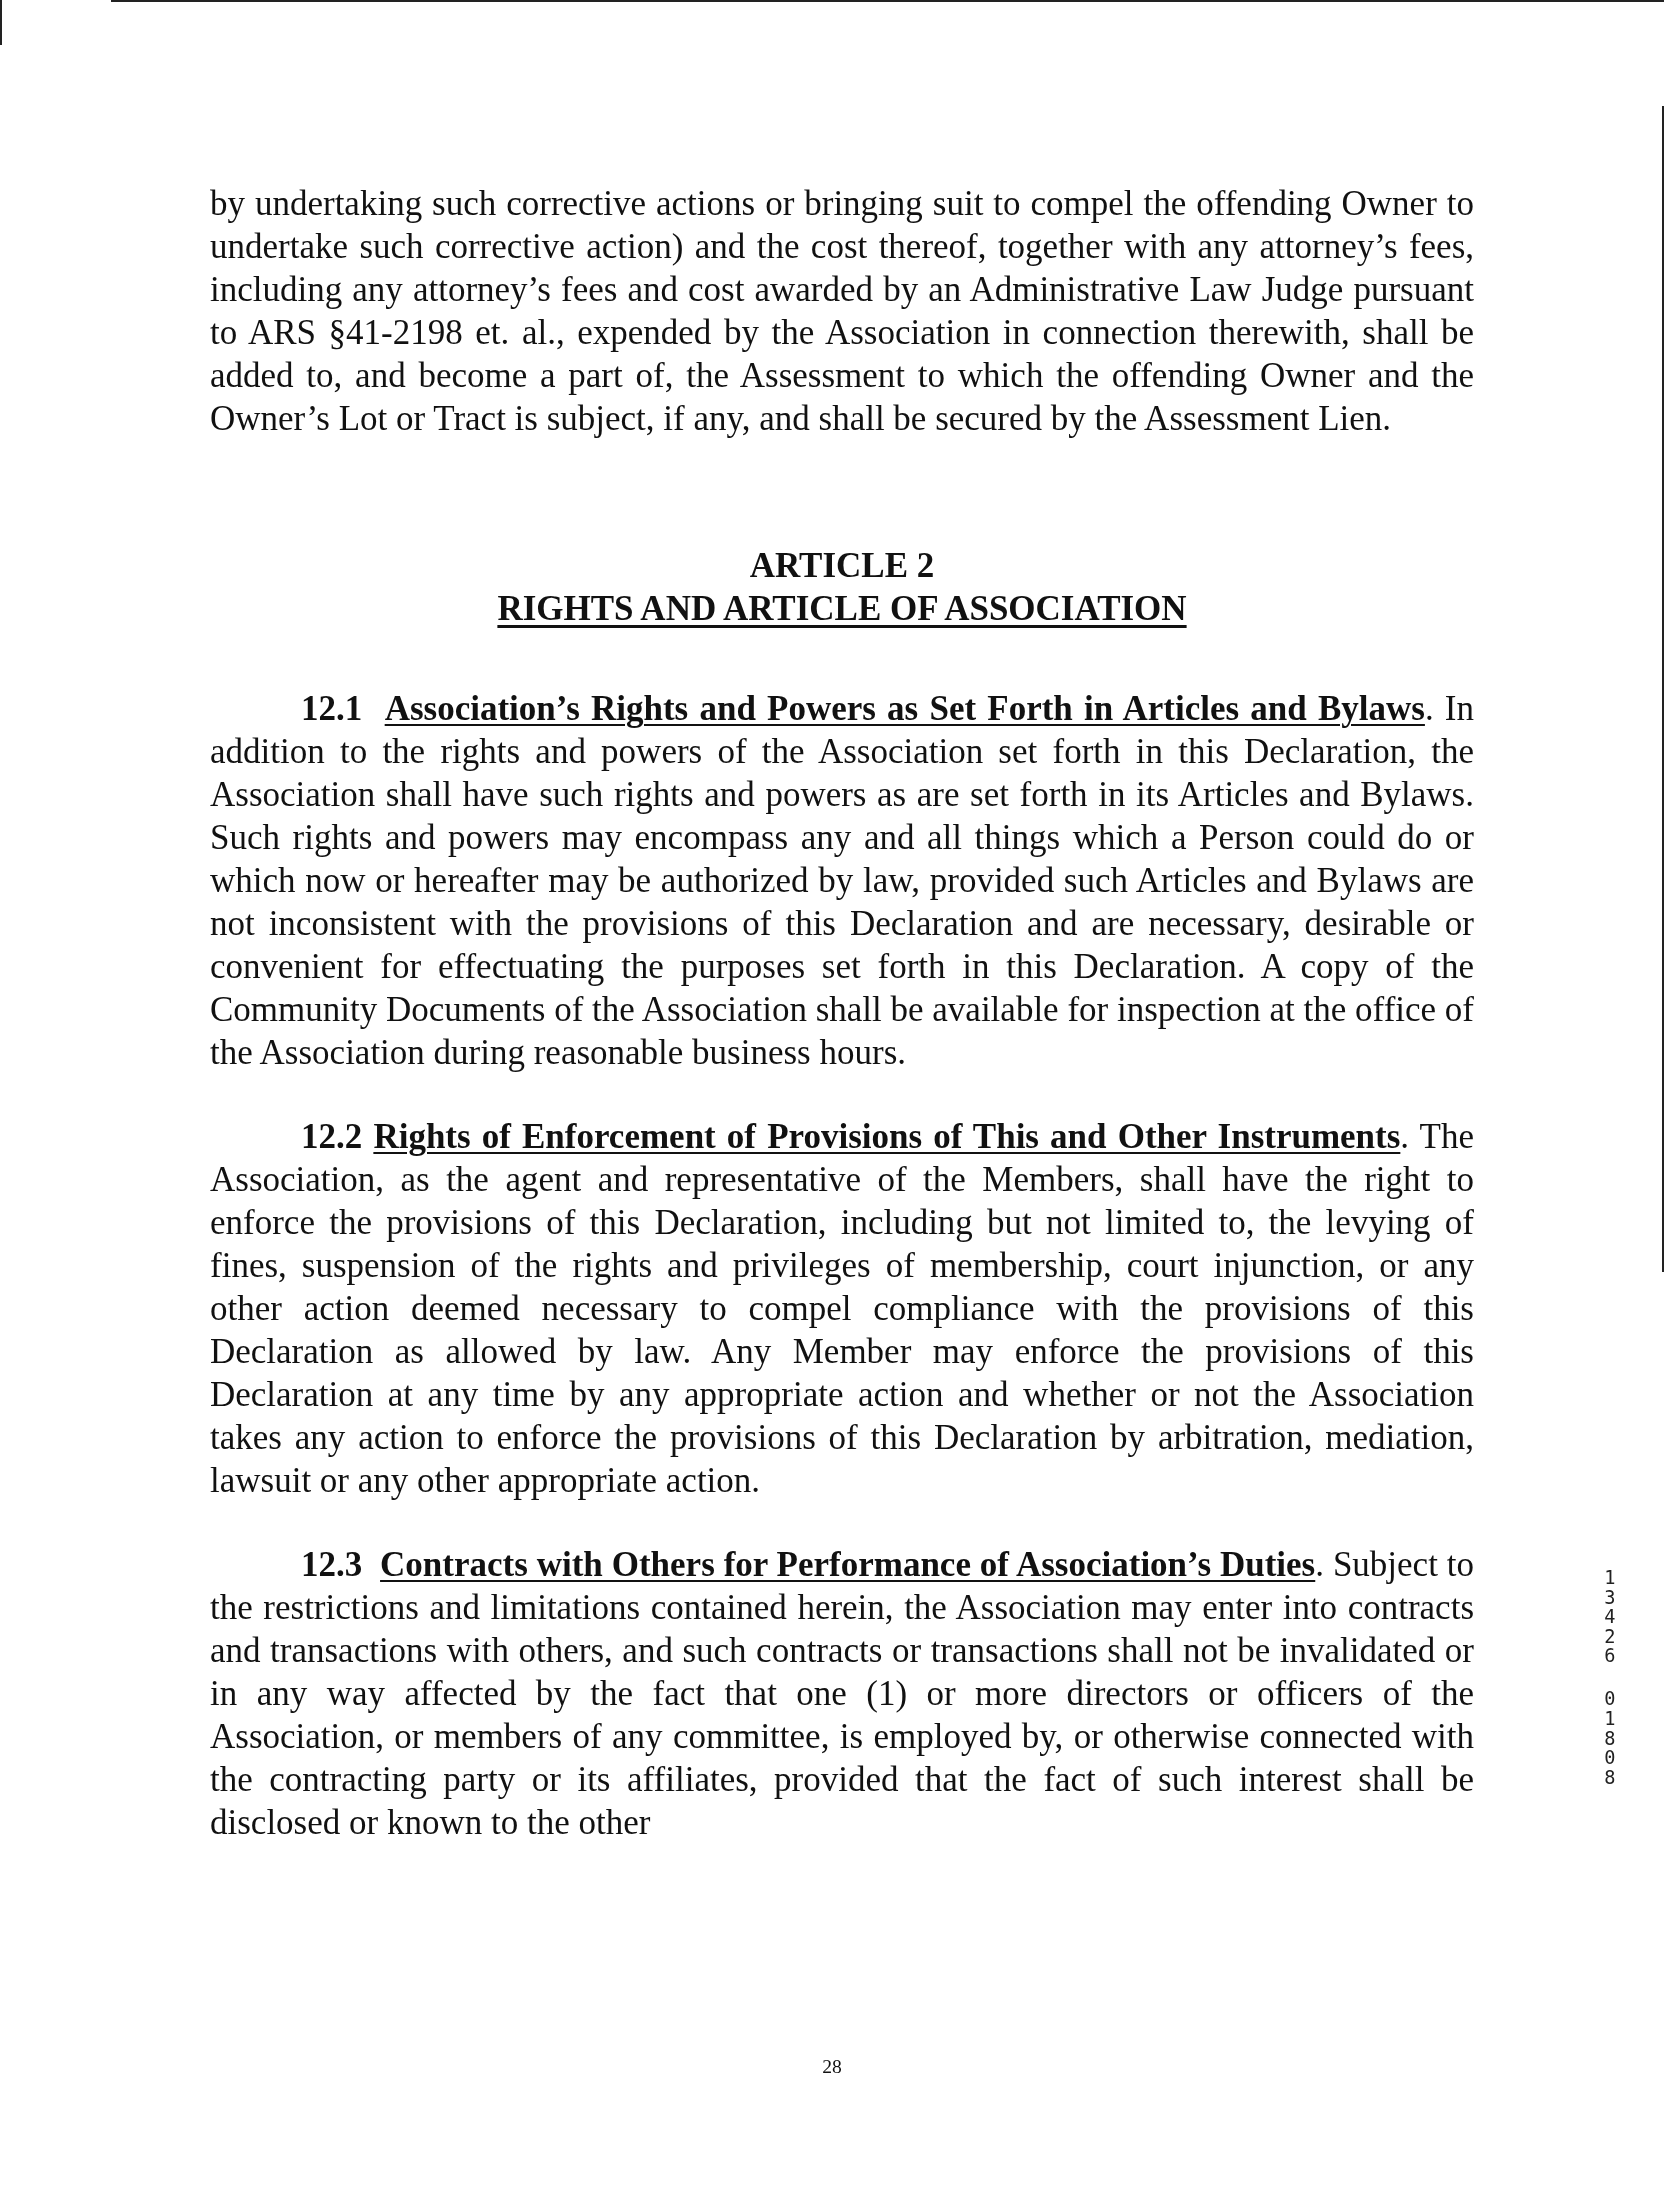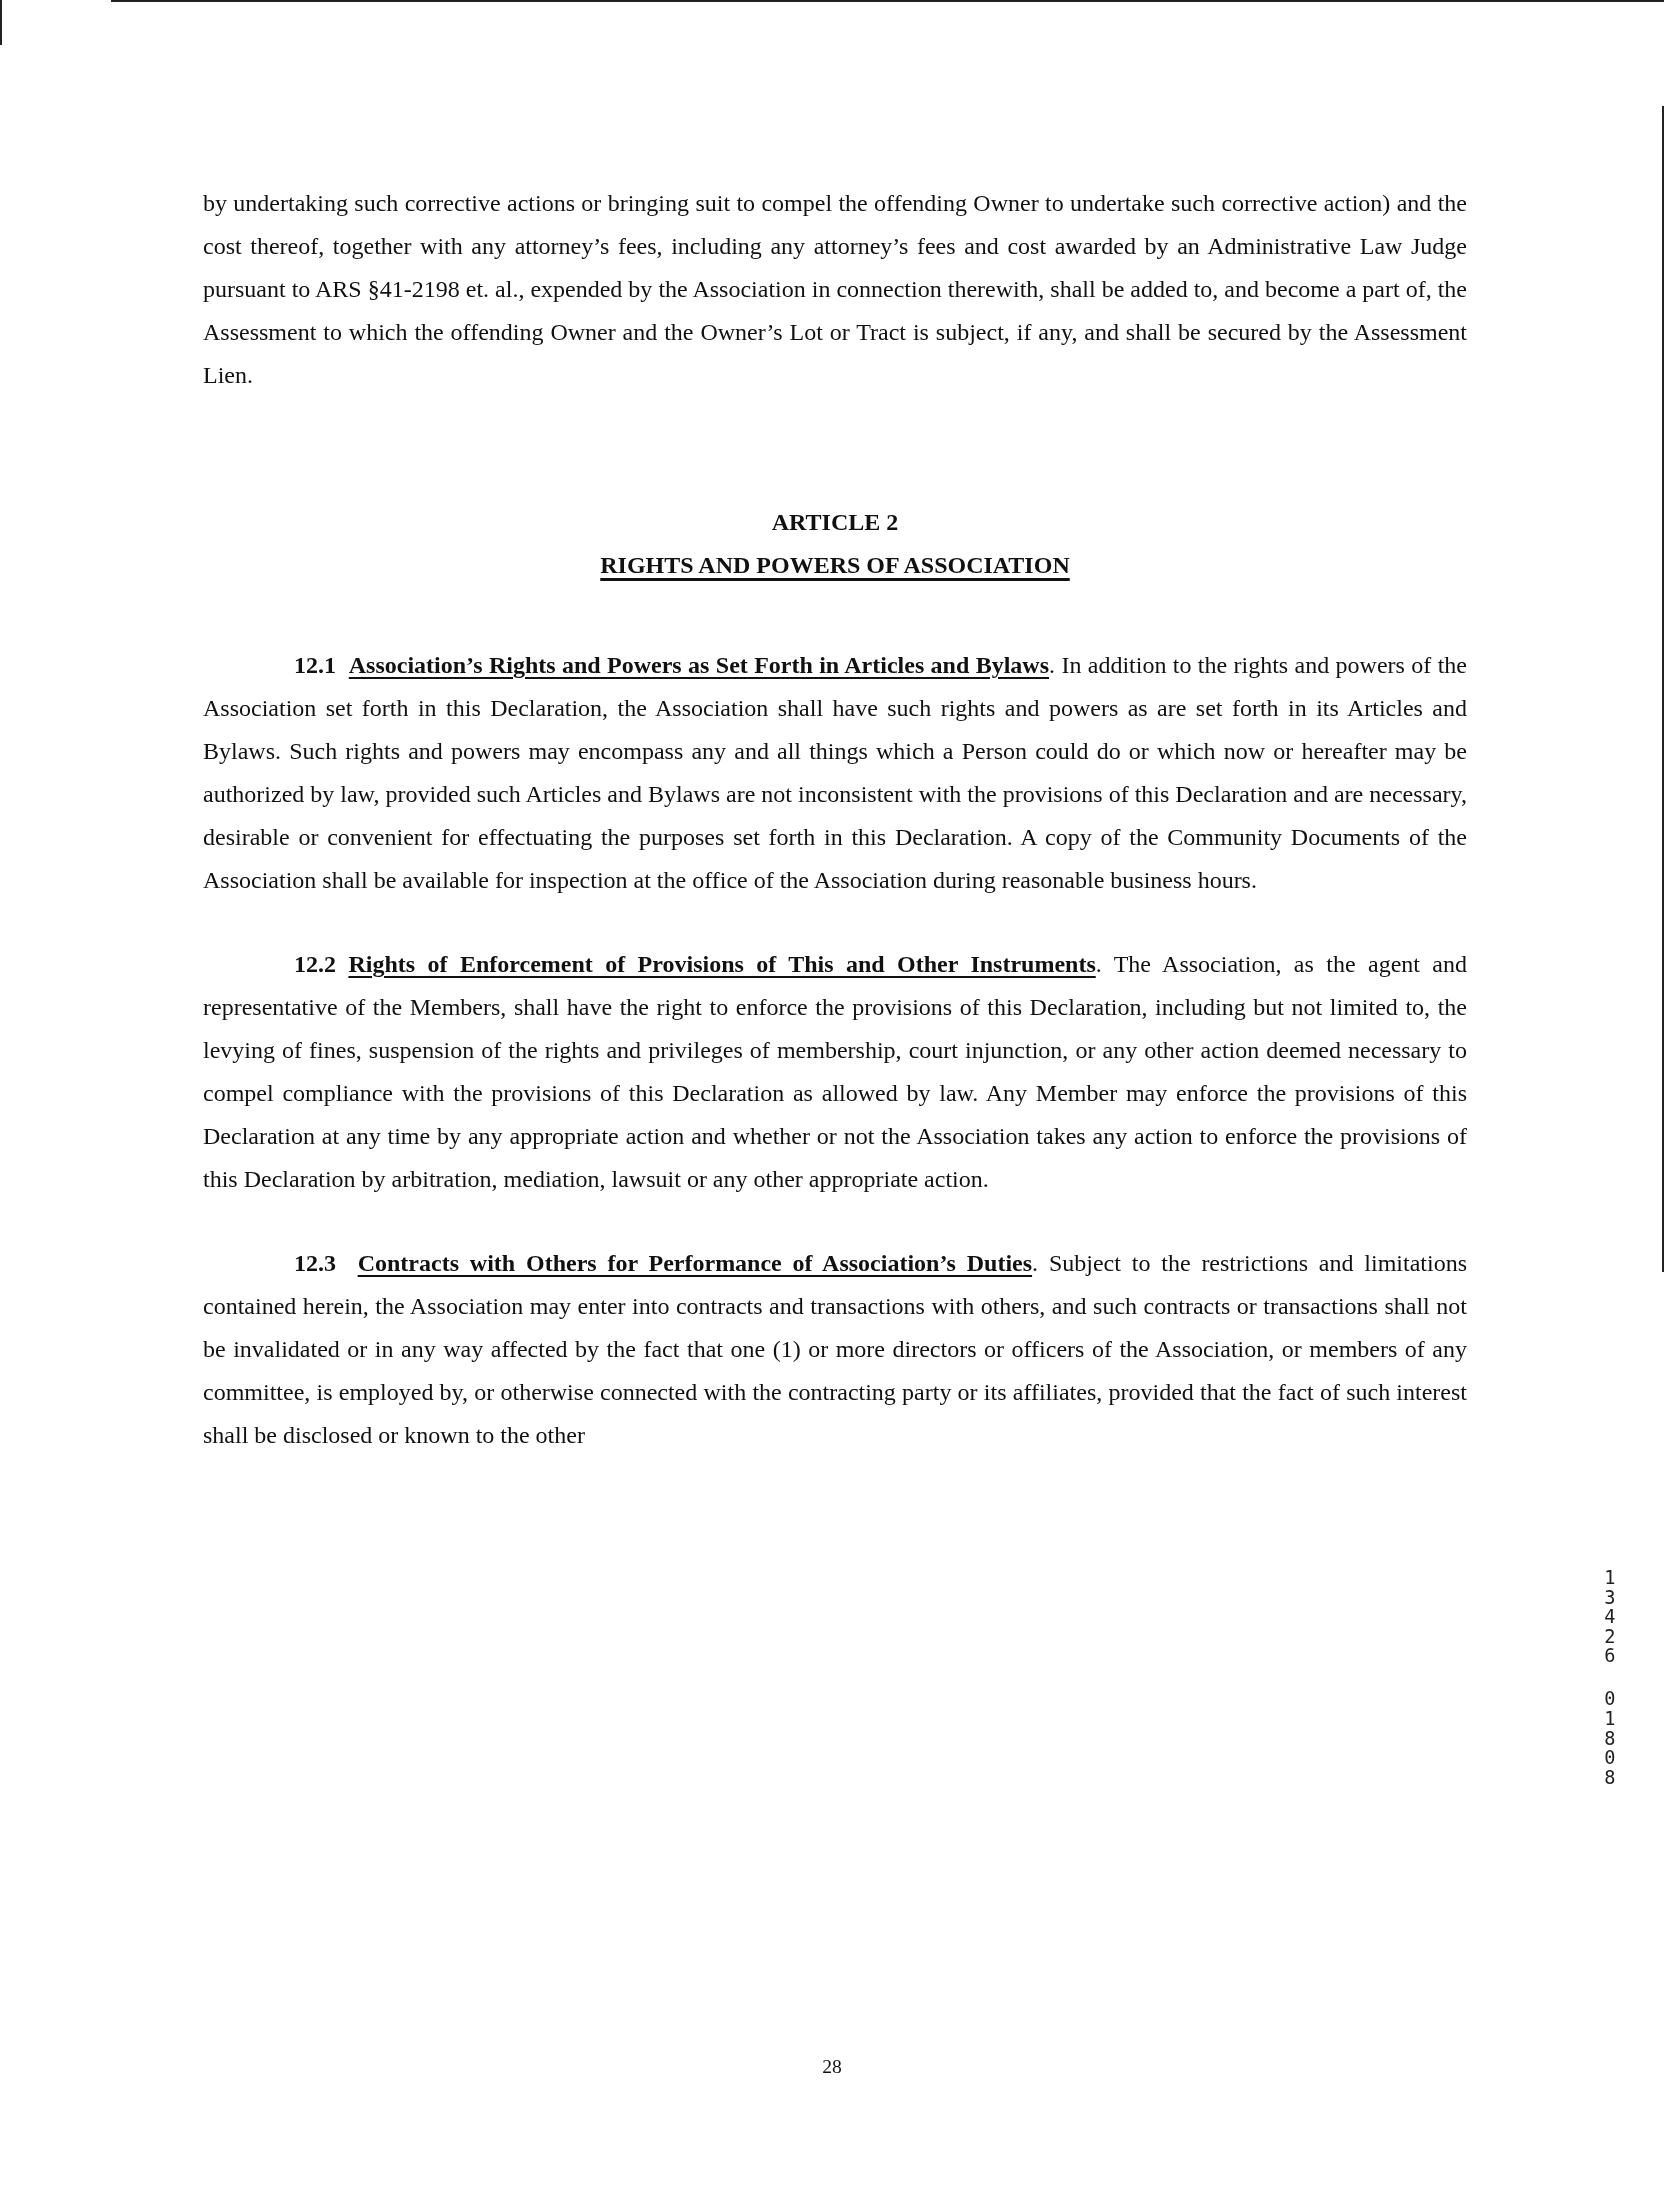--- a/index.html
+++ b/index.html
@@ -34,24 +34,24 @@
     .right-border {
       position: absolute;
       left: 1662px;
       top: 106px;
       width: 2px;
       height: 1166px;
       background: #222;
     }
     .page {
       position: absolute;
-      left: 203px;
+      left: 210px;
       top: 182px;
       width: 1264px;
-      font-size: 24px;
+      font-size: 35px;
       line-height: 43px;
     }
     p {
       margin: 0;
       text-align: justify;
       text-align-last: left;
     }
     .indent {
       text-indent: 91px;
     }
@@ -114,21 +114,21 @@
 <div class="top-rule"></div>
 <div class="left-edge-mark"></div>
 <div class="right-border"></div>
 
 <div class="page">
 
   <p class="continuation">by undertaking such corrective actions or bringing suit to compel the offending Owner to undertake such corrective action) and the cost thereof, together with any attorney’s fees, including any attorney’s fees and cost awarded by an Administrative Law Judge pursuant to ARS §41-2198 et. al., expended by the Association in connection therewith, shall be  added to, and become a part of, the Assessment to which the offending Owner and the Owner’s Lot or Tract is subject, if any, and shall be secured by the Assessment Lien.</p>
 
   <div class="article-head">
     <div>ARTICLE 2</div>
-    <div><span class="title">RIGHTS AND POWERS OF ASSOCIATION</span></div>
+    <div><span class="title">RIGHTS AND ARTICLE OF ASSOCIATION</span></div>
   </div>
 
   <p class="section first indent">
     <span class="sec-num">12.1</span>&nbsp;&nbsp;<span class="sec-title">Association’s Rights and Powers as Set Forth in Articles and Bylaws</span><span>.  In addition to the rights and powers of the Association set forth in this Declaration, the Association shall have such rights and powers as are set forth in its Articles and Bylaws.  Such rights and powers may encompass any and all things which a Person could do or which now or hereafter may be authorized by law, provided such Articles and Bylaws are not inconsistent with the provisions of this Declaration and are necessary, desirable or convenient for effectuating the purposes set forth in this Declaration.  A copy of the Community Documents of the Association shall be available for inspection at the office of the Association during reasonable business hours.</span>
   </p>
 
   <p class="section indent">
     <span class="sec-num">12.2</span>&nbsp;<span class="sec-title">Rights of Enforcement of Provisions of This and Other Instruments</span><span>.  The Association, as the agent and representative of the Members, shall have the right to enforce the provisions of this Declaration, including but not limited to, the levying of fines, suspension of the rights and privileges of membership, court injunction, or any other action deemed necessary to compel compliance with the provisions of this Declaration as allowed by law.  Any Member may enforce the provisions of this Declaration at any time by any appropriate action and whether or not the Association takes any action to enforce the provisions of this Declaration by arbitration, mediation, lawsuit or any other appropriate action.</span>
   </p>
 

